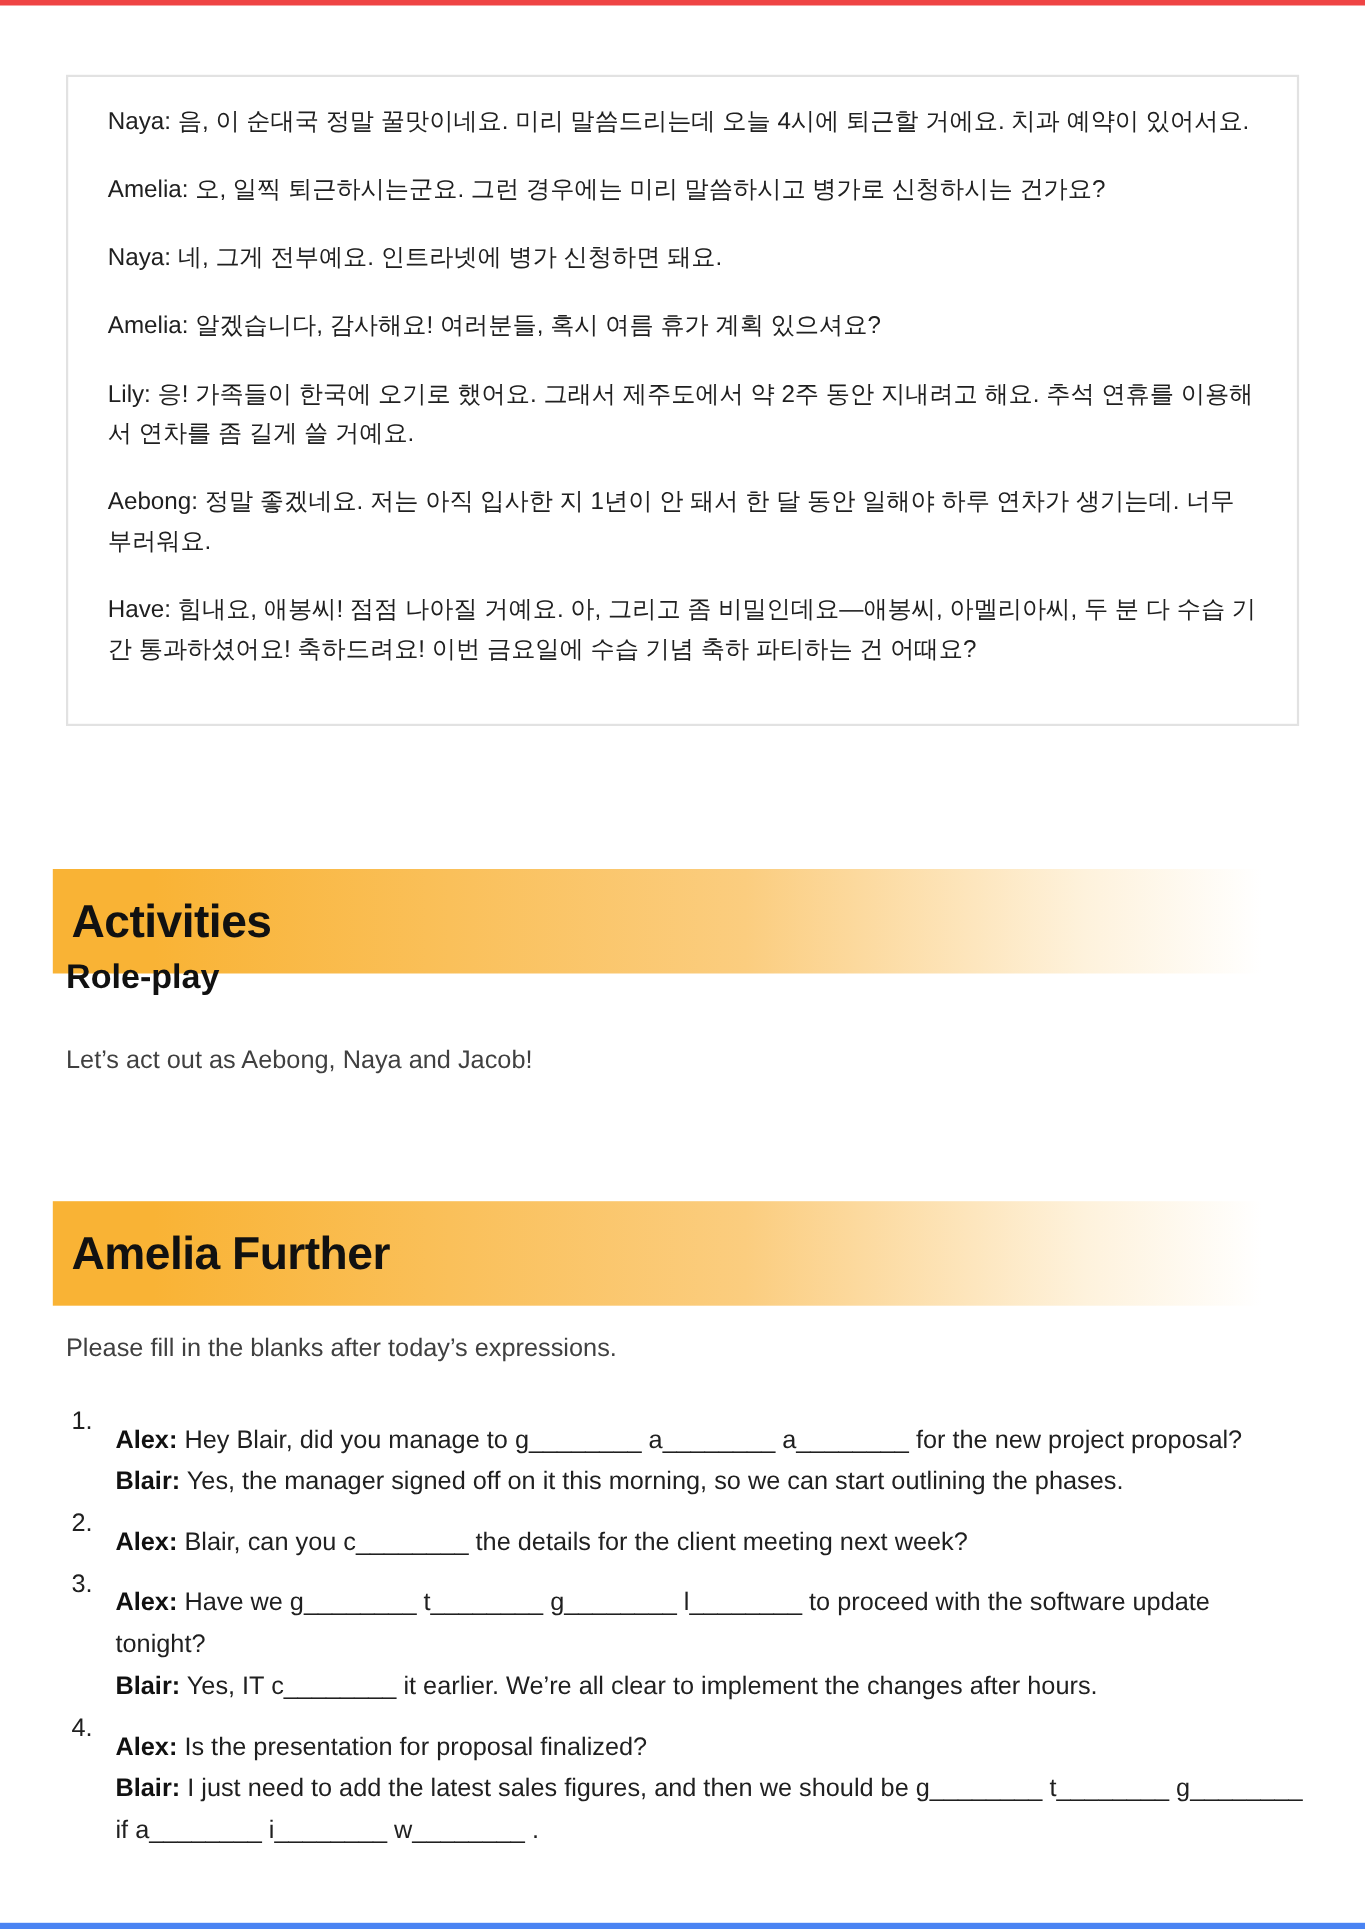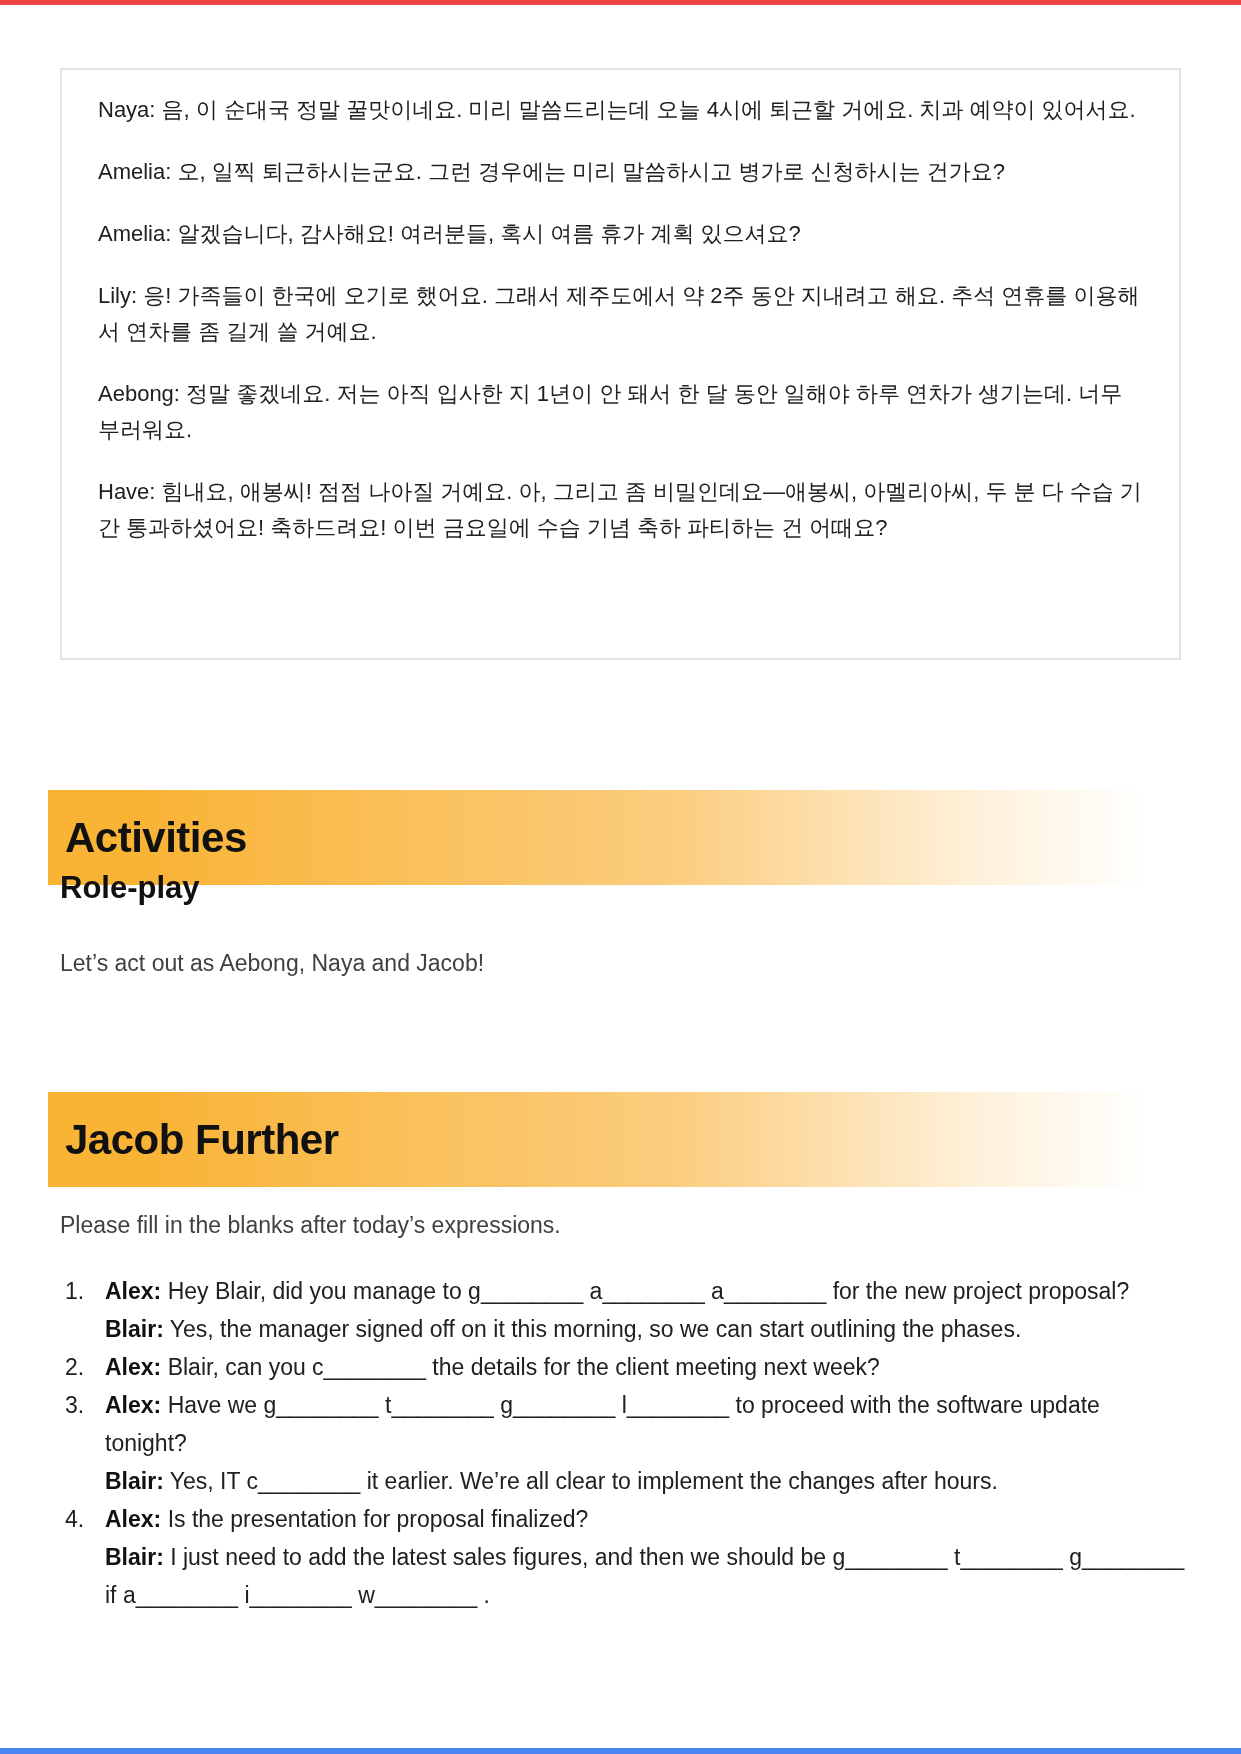--- a/index.html
+++ b/index.html
@@ -95,50 +95,51 @@
     line-height: 38px;
     color: #202020;
   }
   .ex-item { display: flex; }
   .ex-num {
     flex: none;
     width: 45px;
     box-sizing: border-box;
     padding-left: 5px;
   }
-  .ex-content { flex: 1; min-width: 0; }
+  .ex-content { flex: 1; min-width: 0; margin-top: 17px; }
   .ex-turn { margin: 0; }
   .ex-turn strong { font-weight: 700; color: #111111; }
 </style>
 </head>
 <body>
 
 <div class="page">
 
   <div class="edge-bar top" style="background:#ef4444;"></div>
 
   <div class="dialogue-box">
     <p>Naya: 음, 이 순대국 정말 꿀맛이네요. 미리 말씀드리는데 오늘 4시에 퇴근할 거에요. 치과 예약이 있어서요.</p>
     <p>Amelia: 오, 일찍 퇴근하시는군요. 그런 경우에는 미리 말씀하시고 병가로 신청하시는 건가요?</p>
+    <p>Naya: 네, 그게 전부예요. 인트라넷에 병가 신청하면 돼요.</p>
     <p>Amelia: 알겠습니다, 감사해요! 여러분들, 혹시 여름 휴가 계획 있으셔요?</p>
     <p>Lily: 응! 가족들이 한국에 오기로 했어요. 그래서 제주도에서 약 2주 동안 지내려고 해요. 추석 연휴를 이용해서 연차를 좀 길게 쓸 거예요.</p>
     <p>Aebong: 정말 좋겠네요. 저는 아직 입사한 지 1년이 안 돼서 한 달 동안 일해야 하루 연차가 생기는데. 너무 부러워요.</p>
     <p>Have: 힘내요, 애봉씨! 점점 나아질 거예요. 아, 그리고 좀 비밀인데요—애봉씨, 아멜리아씨, 두 분 다 수습 기간 통과하셨어요! 축하드려요! 이번 금요일에 수습 기념 축하 파티하는 건 어때요?</p>
   </div>
 
   <div id="activities-band" class="band" style="background:linear-gradient(90deg,#F9B335 0%,#F9B335 8%,#FBCD7F 55%,#FEF2DC 82%,#FFFFFF 96%);">
     <h1>Activities</h1>
   </div>
 
   <h2 class="subheading">Role-play</h2>
 
   <p id="roleplay-instruction" class="instruction">Let’s act out as Aebong, Naya and Jacob!</p>
 
   <div id="think-band" class="band" style="background:linear-gradient(90deg,#F9B335 0%,#F9B335 8%,#FBCD7F 55%,#FEF2DC 82%,#FFFFFF 96%);">
-    <h1>Jacob Further</h1>
+    <h1>Amelia Further</h1>
   </div>
 
   <p id="think-instruction" class="instruction">Please fill in the blanks after today’s expressions.</p>
 
   <div class="exercise">
 
     <div class="ex-item">
       <span class="ex-num">1.</span>
       <div class="ex-content">
         <p class="ex-turn"><strong>Alex:</strong> <span>Hey Blair, did you manage to g________ a________ a________ for the new project proposal?</span></p>

